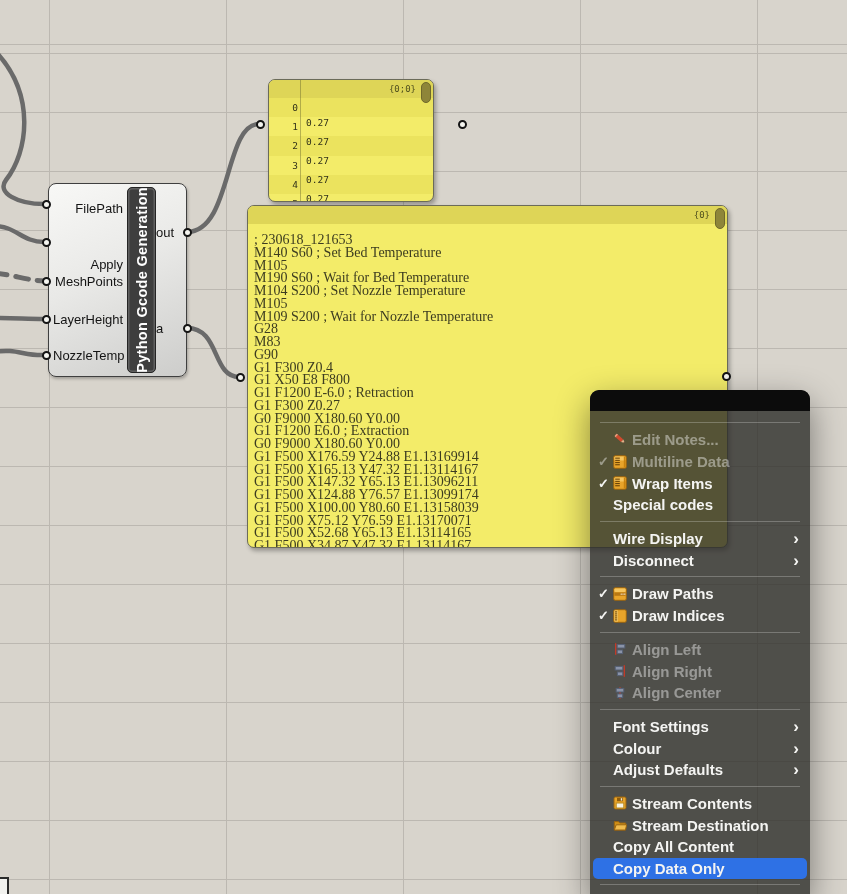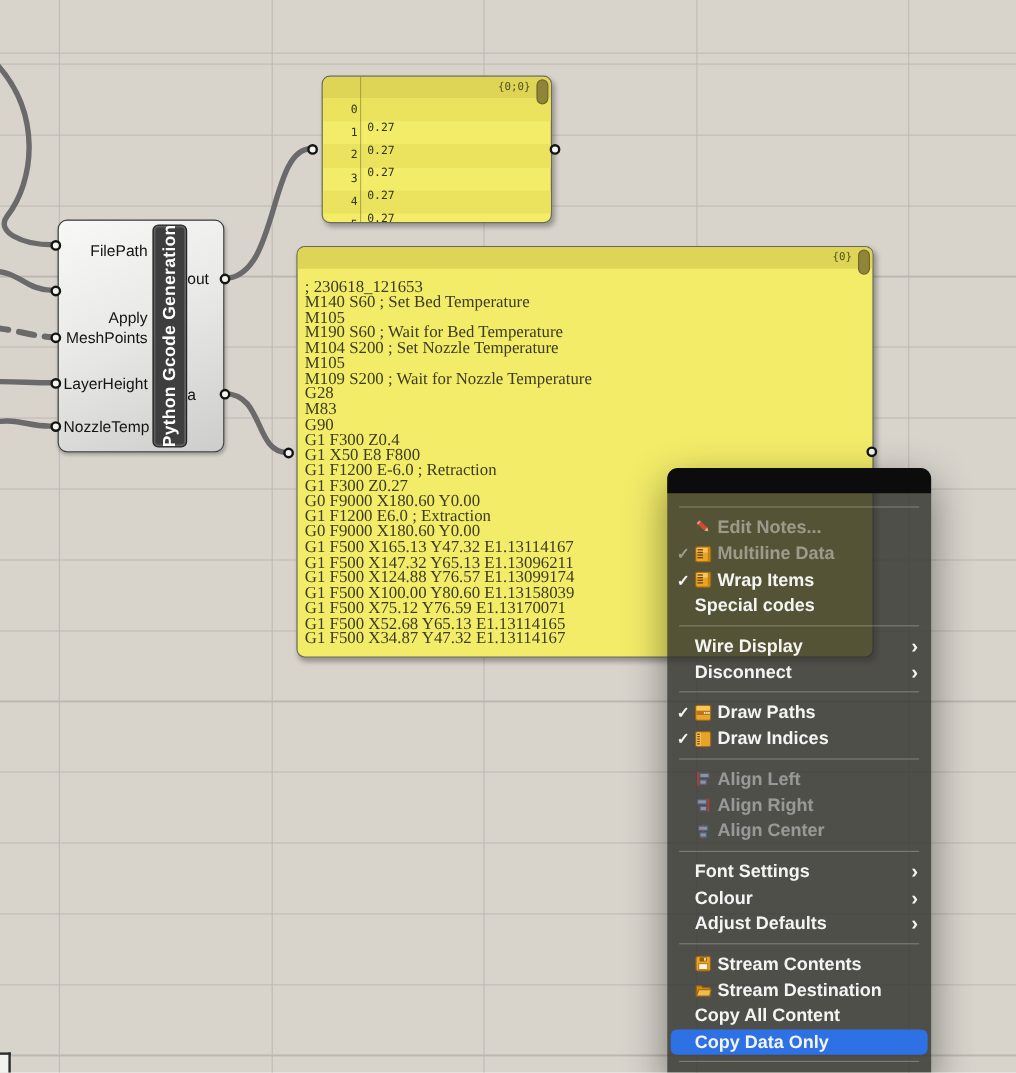--- a/index.html
+++ b/index.html
@@ -40,35 +40,35 @@
     font-weight:bold;font-size:14.5px;letter-spacing:.3px;white-space:nowrap;}
 
   
   .panel{position:absolute;background:#f3ec69;border:1.5px solid #6b6b59;border-radius:7px;
     z-index:2;overflow:hidden;box-shadow:2px 3px 4px rgba(0,0,0,0.3);box-sizing:border-box;}
   .panel-header{position:relative;height:18px;background:#ded557;
     font-family:"DejaVu Sans Mono",monospace;font-size:9px;color:#50501e;}
   .panel-path{position:absolute;right:17px;top:4px;}
   .panel-pill{position:absolute;right:2px;top:2px;width:10px;height:21px;border-radius:5px;
     background:#8e8539;border:1px solid #6f682c;box-sizing:border-box;z-index:4;}
-  #small-panel{left:268px;top:63px;width:192px;height:123px;}
+  #small-panel{left:268px;top:79px;width:166px;height:123px;}
   #small-panel .rows{position:absolute;left:0;top:18px;right:0;bottom:0;}
   .s-row{height:19.2px;display:flex;align-items:center;
     font-family:"DejaVu Sans Mono",monospace;font-size:9.5px;color:#33331a;}
   .s-row:nth-child(odd){background:#ebe35e;}
   .s-idx{width:29px;text-align:right;padding-right:4px;}
   .s-val{padding-left:4px;margin-top:29px;}
   .s-div{position:absolute;left:31px;top:0;bottom:0;width:1px;background:rgba(90,90,40,0.4);}
   #large-panel{left:247px;top:205px;width:481px;height:343px;}
   #large-panel .code{position:absolute;left:0;top:17px;right:0;bottom:0;padding:11px 0 0 6px;}
   .g-line{font-family:Liberation Serif, serif;font-size:14px;line-height:12.75px;
     color:#3c3c20;white-space:pre;}
 
   
-  .menu{position:absolute;left:556px;top:390px;width:220px;height:504px;
+  .menu{position:absolute;left:590px;top:390px;width:220px;height:504px;
     background:rgba(45,45,41,0.8);border-radius:9px 9px 0 0;z-index:10;
     box-shadow:0 12px 34px rgba(0,0,0,0.45);overflow:hidden;box-sizing:border-box;}
   .menu-topbar{height:21px;background:#0c0c0c;border-radius:8px 8px 0 0;}
   .menu-sep{height:1px;background:rgba(255,255,255,0.24);margin:5px 10px 6px 10px;}
   .menu-sep.first{margin-top:11px;}
   .menu-item{height:21.7px;display:flex;align-items:center;padding-left:8px;
     font-size:15px;font-weight:bold;color:#f4f4f2;}
   .menu-item.dis{color:rgba(255,255,255,0.42);}
   .menu-item.hl{background:#2e71e5;border-radius:5px;margin:0 3px;padding-left:5px;}
   .mi-check{width:15px;font-size:13px;flex:0 0 15px;}
@@ -171,20 +171,21 @@
         <div class="g-line">G28</div>
         <div class="g-line">M83</div>
         <div class="g-line">G90</div>
         <div class="g-line">G1 F300 Z0.4</div>
         <div class="g-line">G1 X50 E8 F800</div>
         <div class="g-line">G1 F1200 E-6.0 ; Retraction</div>
         <div class="g-line">G1 F300 Z0.27</div>
         <div class="g-line">G0 F9000 X180.60 Y0.00</div>
         <div class="g-line">G1 F1200 E6.0 ; Extraction</div>
         <div class="g-line">G0 F9000 X180.60 Y0.00</div>
+        <div class="g-line">G1 F500 X176.59 Y24.88 E1.13169914</div>
         <div class="g-line">G1 F500 X165.13 Y47.32 E1.13114167</div>
         <div class="g-line">G1 F500 X147.32 Y65.13 E1.13096211</div>
         <div class="g-line">G1 F500 X124.88 Y76.57 E1.13099174</div>
         <div class="g-line">G1 F500 X100.00 Y80.60 E1.13158039</div>
         <div class="g-line">G1 F500 X75.12 Y76.59 E1.13170071</div>
         <div class="g-line">G1 F500 X52.68 Y65.13 E1.13114165</div>
         <div class="g-line">G1 F500 X34.87 Y47.32 E1.13114167</div>
       </div>
   </div>
   <div class="conn" style="left:236px;top:372.5px;"></div>

